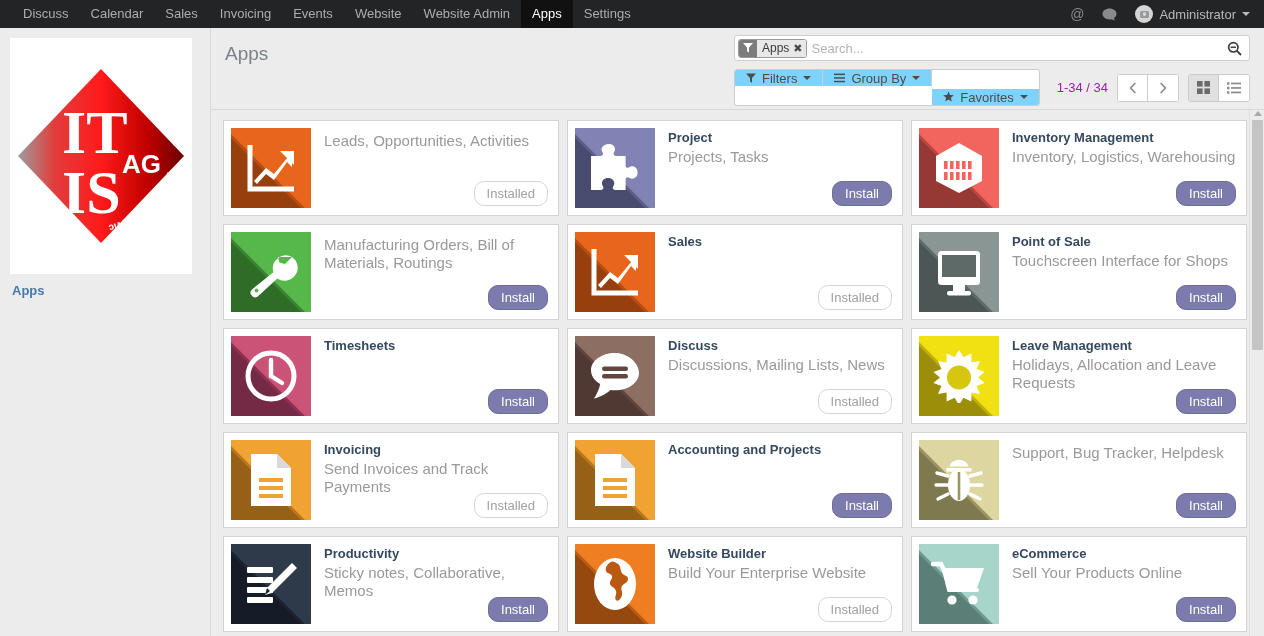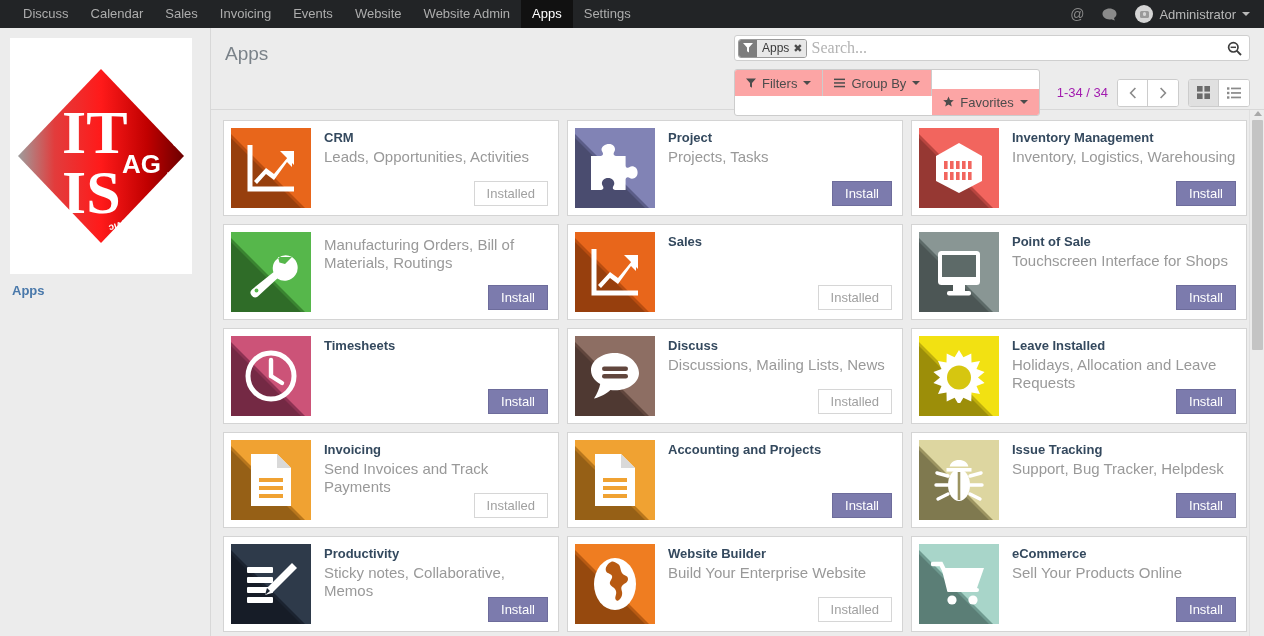--- a/index.html
+++ b/index.html
@@ -155,22 +155,22 @@
     background: #e8e8e8;
     color: #3b3b3b;
     display: flex; align-items: center;
     padding: 0 3px 0 5px;
     gap: 4px;
     cursor: pointer;
   }
   .facet-x { color: #4b4b4b; font-size: 11px; cursor: pointer; }
   .search-input {
     border: none; outline: none; flex: 1 1 auto;
-    font-size: 16px; color: #555;
-    font-family: Liberation Serif, serif;
+    font-size: 13px; color: #555;
+    font-family: Liberation Sans, sans-serif;
     background: transparent;
     min-width: 0;
   }
   .search-input::placeholder { color: #b3b3b3; }
   .search-btn {
     color: #4b4b4b; cursor: pointer;
     display: flex; align-items: center; padding: 0 3px;
   }
   
   .toolbar {
@@ -179,24 +179,24 @@
   }
   .btn-group {
     display: flex;
     border: 1px solid #cccccc;
     border-radius: 3px;
     overflow: hidden;
     background: #fff;
   }
   .tb-btn {
     display: flex; align-items: center; gap: 6px;
-    background: #fca5a5;
+    background: #7dd3fc;
     color: #4c4c4c;
     font-size: 13px;
-    height: 26px;
+    height: 16px;
     padding: 0 11px;
     border: none;
     border-right: 1px solid #cccccc;
     cursor: pointer;
     font-family: "Liberation Sans", sans-serif;
     white-space: nowrap;
   }
   .tb-btn:last-child { border-right: none; margin-top: 19px; }
   .pager {
     margin-left: auto;
@@ -267,21 +267,21 @@
     color: #999999;
     line-height: 18px;
     margin-top: 2px;
   }
   .card-btn {
     position: absolute;
     right: 10px; bottom: 9px;
     font-size: 13px;
     height: 25px;
     padding: 0 12px;
-    border-radius: 0;
+    border-radius: 10px;
     cursor: pointer;
     font-family: "Liberation Sans", sans-serif;
     line-height: 23px;
   }
   .card-btn.install {
     background: #7c7bad;
     border: 1px solid #6d6c9b;
     color: #ffffff;
   }
   .card-btn.installed {
@@ -515,21 +515,20 @@
               </div>
       <div class="ico-glyph">
                 <svg width="54" height="54" viewBox="0 0 54 54">
         <polyline points="6,4 6,48 50,48" fill="none" stroke="white" stroke-width="5"></polyline>
         <polygon points="10,40 22,27 30,33 44,16 48,12 48,26 43,21 30,39 22,33 13,43" fill="white"></polygon>
         <polygon points="36,10 50,10 50,24" fill="white"></polygon>
       </svg>
               </div>
     </div>
     <div class="card-body">
-      <div class="card-title">CRM</div>
       <div class="card-sub">Leads, Opportunities, Activities</div>
       <button class="card-btn installed">Installed</button>
     </div>
           </div>
           <div class="card">
     <div class="card-icon" style="background:#8183b5">
       <div class="ico-shadow" style="--d: #5b5d88; background: transparent;">
                 <div style="position: absolute; left: 0px; top: 8%; width: 200%; height: 200%; background: rgb(91, 93, 136); transform: rotate(45deg); transform-origin: 0px 0px;"></div>
               </div>
       <div class="ico-glyph">
@@ -672,21 +671,21 @@
                 <div style="position: absolute; left: 0px; top: 8%; width: 200%; height: 200%; background: rgb(191, 174, 12); transform: rotate(45deg); transform-origin: 0px 0px;"></div>
               </div>
       <div class="ico-glyph">
                 <svg width="54" height="54" viewBox="0 0 54 54">
         <polygon fill="white" points="27,1 31.4,8.2 39.3,4.6 39.5,13.4 48,12 44.5,20.1 52.6,23 46,28.5 52.6,34 44.5,36.9 48,45 39.5,43.6 39.3,52.4 31.4,48.8 27,56 22.6,48.8 14.7,52.4 14.5,43.6 6,45 9.5,36.9 1.4,34 8,28.5 1.4,23 9.5,20.1 6,12 14.5,13.4 14.7,4.6 22.6,8.2"></polygon>
         <circle cx="27" cy="28.5" r="12" fill="#d6c610"></circle>
       </svg>
               </div>
     </div>
     <div class="card-body">
-      <div class="card-title">Leave Installed</div>
+      <div class="card-title">Leave Management</div>
       <div class="card-sub">Holidays, Allocation and Leave Requests</div>
       <button class="card-btn install">Install</button>
     </div>
           </div>
           <div class="card">
     <div class="card-icon" style="background:#f0a232">
       <div class="ico-shadow" style="--d: #b8761c; background: transparent;">
                 <div style="position: absolute; left: 0px; top: 8%; width: 200%; height: 200%; background: rgb(184, 118, 28); transform: rotate(45deg); transform-origin: 0px 0px;"></div>
               </div>
       <div class="ico-glyph">
@@ -745,21 +744,20 @@
           <line x1="16" y1="40" x2="6" y2="45"></line>
           <line x1="38" y1="22" x2="49" y2="19"></line>
           <line x1="38" y1="31" x2="50" y2="31"></line>
           <line x1="38" y1="40" x2="48" y2="45"></line>
         </g>
         <line x1="27" y1="18" x2="27" y2="46" stroke="#9c9461" stroke-width="2.6"></line>
       </svg>
               </div>
     </div>
     <div class="card-body">
-      <div class="card-title">Issue Tracking</div>
       <div class="card-sub">Support, Bug Tracker, Helpdesk</div>
       <button class="card-btn install">Install</button>
     </div>
           </div>
           <div class="card">
     <div class="card-icon" style="background:#2e3a4a">
       <div class="ico-shadow" style="--d: #1b2330; background: transparent;">
                 <div style="position: absolute; left: 0px; top: 8%; width: 200%; height: 200%; background: rgb(27, 35, 48); transform: rotate(45deg); transform-origin: 0px 0px;"></div>
               </div>
       <div class="ico-glyph">

